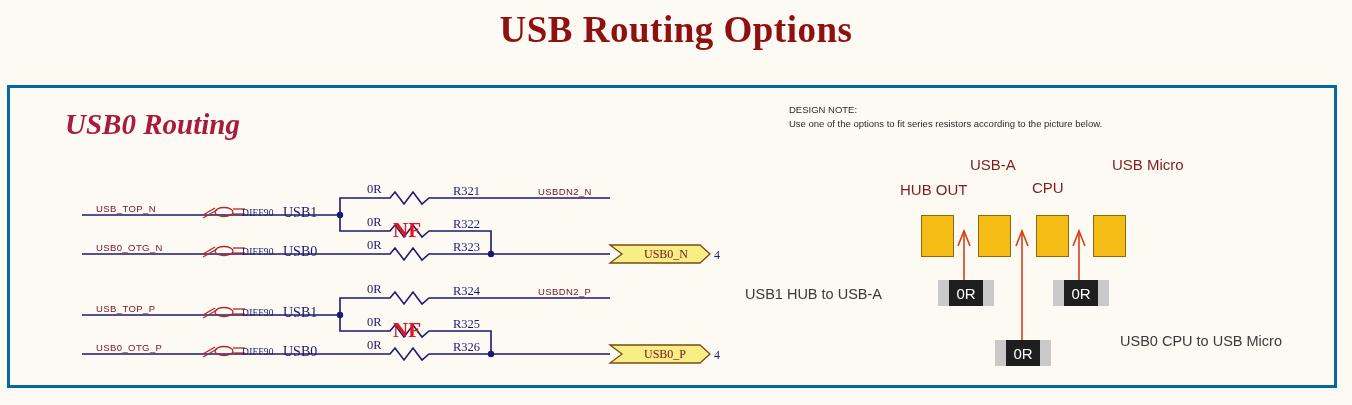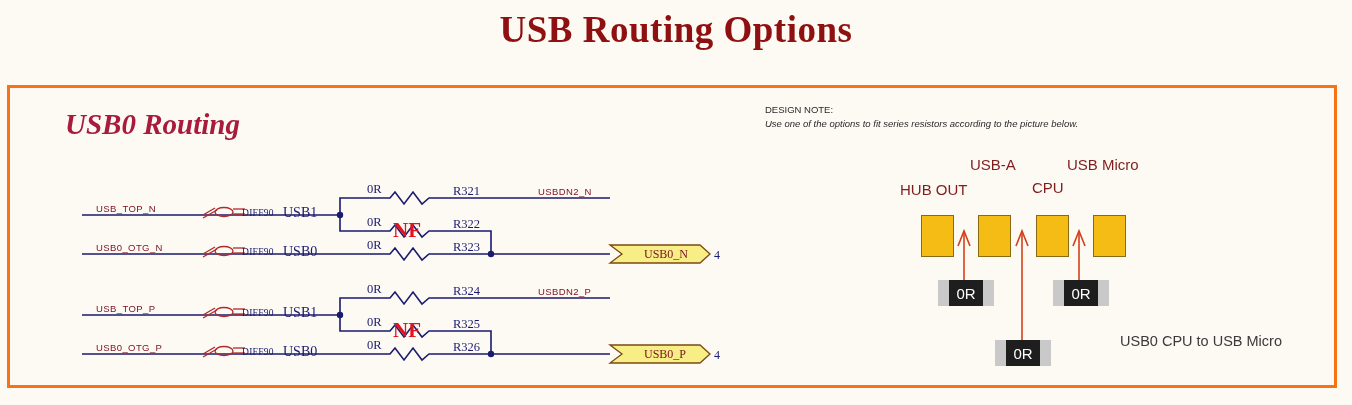--- a/index.html
+++ b/index.html
@@ -15,21 +15,21 @@
     text-align:center;
     font-family:"Liberation Serif", serif;
     font-weight:bold;font-size:37px;
     color:#8f1010;
     letter-spacing:.5px;
   }
   #panel{
     position:absolute;left:7px;top:85px;
     width:1330px;height:303px;
     background:#fdfaf4;
-    border:3px solid #f97316;
+    border:3px solid #0369a1;
     box-sizing:border-box;
   }
   .sec-title{
     position:absolute;left:55px;top:20px;
     font-family:"Liberation Serif", serif;
     font-style:italic;font-weight:bold;
     font-size:29px;color:#a81b3c;
   }
   
   #schematic{position:absolute;left:0;top:0;}
@@ -43,21 +43,21 @@
   .lbl-val{font-family:"Liberation Serif", serif;font-size:12.5px;fill:#1a1a6e;}
   .nf{font-family:"Liberation Serif", serif;font-weight:bold;font-size:21px;fill:#e4121c;}
   .diff{stroke:#b02a2a;stroke-width:1.3;fill:none;}
   .port{fill:#f7ee86;stroke:#7a4a12;stroke-width:1.3;}
   .port-txt{font-family:"Liberation Serif", serif;font-size:12px;fill:#7a1020;}
   .sheet{font-family:"Liberation Serif", serif;font-size:12px;fill:#1a1a6e;}
   
   .note{
     position:absolute;
     font-family:"Liberation Sans", sans-serif;
-    font-size:9.5px;color:#2a2a2a;line-height:13px;white-space:nowrap;
+    font-size:9.5px;color:#2a2a2a;line-height:13px;white-space:nowrap;margin-left:24px;
   }
   .conn-label{
     position:absolute;
     font-family:"Liberation Sans", sans-serif;
     font-size:15px;color:#7f1d1d;white-space:nowrap;
   }
   .pad{
     position:absolute;width:31px;height:40px;
     background:#f5bc15;border:1px solid #8a6a14;
   }
@@ -187,26 +187,26 @@
     <text class="lbl-sig" x="443" y="263">R326</text>
     <circle class="dot" cx="481" cy="266" r="3.2"></circle>
     <line class="wire" x1="481" y1="266" x2="600" y2="266"></line>
 
     <polygon class="port" points="600,257 612,266 600,275 690,275 700,266 690,257"></polygon>
     <text class="port-txt" x="634" y="270">USB0_P</text>
     <text class="sheet" x="704" y="271">4</text>
   </svg>
 
   <div class="note" style="left:755px;top:15px;">DESIGN NOTE:</div>
-  <div class="note" style="left:755px;top:29px;font-style:italic;">Use one of the options to fit series resistors according to the picture below.</div>
+  <div class="note" style="left:755px;top:29px;">Use one of the options to fit series resistors according to the picture below.</div>
 
   <div class="conn-label" style="left:890px;top:93px;">HUB OUT</div>
   <div class="conn-label" style="left:960px;top:68px;">USB-A</div>
   <div class="conn-label" style="left:1022px;top:91px;">CPU</div>
-  <div class="conn-label" style="left:1057px;top:68px;">USB Micro</div>
+  <div class="conn-label" style="left:1102px;top:68px;">USB Micro</div>
 
   <div class="pad" style="left:911px;top:127px;"></div>
   <div class="pad" style="left:968px;top:127px;"></div>
   <div class="pad" style="left:1026px;top:127px;"></div>
   <div class="pad" style="left:1083px;top:127px;"></div>
 
   <svg id="arrows" width="1330" height="303">
     <g>
       <line class="arrow" x1="954" y1="196" x2="954" y2="143"></line>
       <path class="arrowhead" d="M948 158 L954 143 L960 158"></path>
@@ -214,20 +214,21 @@
     <g>
       <line class="arrow" x1="1012" y1="258" x2="1012" y2="143"></line>
       <path class="arrowhead" d="M1006 158 L1012 143 L1018 158"></path>
     </g>
     <g>
       <line class="arrow" x1="1069" y1="196" x2="1069" y2="143"></line>
       <path class="arrowhead" d="M1063 158 L1069 143 L1075 158"></path>
     </g>
   </svg>
 
+  <div class="opt-label" style="left:735px;top:198px;">USB1 HUB to USB-A</div>
   <div class="smd" style="left:928px;top:192px;">
     <div class="term"></div>
     <div class="body">0R</div>
     <div class="term"></div>
   </div>
 
   <div class="smd" style="left:1043px;top:192px;">
     <div class="term"></div>
     <div class="body">0R</div>
     <div class="term"></div>

